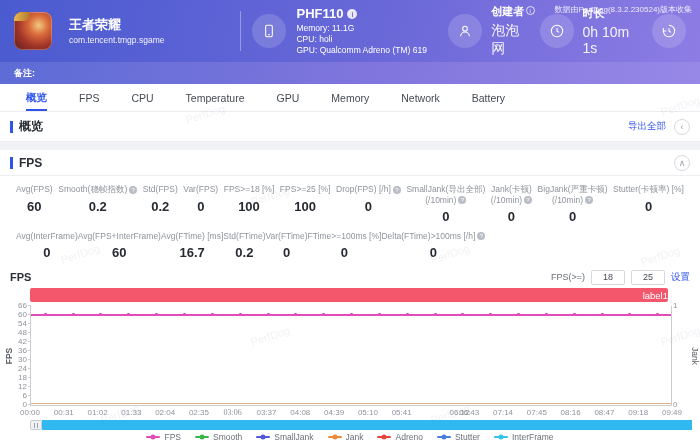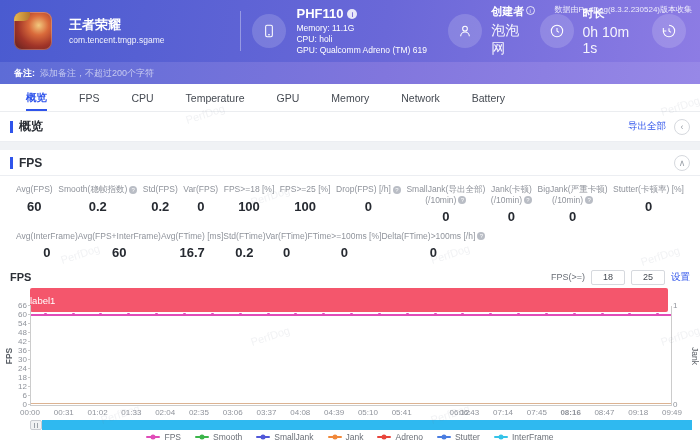--- a/index.html
+++ b/index.html
@@ -59,21 +59,21 @@
   .stat .lbl .l1, .stat .lbl .l2 { display:flex; align-items:center; gap:2px; white-space:nowrap; }
   .stat .val { font-size:13px; font-weight:bold; color:#262a31; margin-top:4px; }
   .q-ic { width:8px; height:8px; background:#b9bdc5; color:#fff; border-radius:50%; font-size:6px; line-height:8px; text-align:center; display:inline-block; cursor:pointer; }
 
   
   .fps-chart { position:relative; height:176px; margin-top:4px; }
   .chart-head { position:absolute; top:0; left:10px; right:10px; height:18px; display:flex; align-items:center; }
   .chart-title { font-size:11px; font-weight:bold; color:#2b2f36; }
   .thr-box { margin-left:auto; display:flex; align-items:center; gap:6px; font-size:9px; color:#6a6f77; }
   .thr-input { width:34px; height:15px; border:1px solid #d6d9de; border-radius:2px; font-size:9px; text-align:center; color:#454a52; outline:none; font-family:inherit; }
-  .band { position:absolute; top:20px; left:30px; right:32px; height:24px; border-radius:2px; display:flex; align-items:center; justify-content:flex-start; color:#fff; font-size:9.5px; }
+  .band { position:absolute; top:20px; left:30px; right:32px; height:14px; border-radius:2px; display:flex; align-items:center; justify-content:flex-end; color:#fff; font-size:9.5px; }
   .plot { position:absolute; top:38px; left:30px; right:28px; height:100px; border-left:1px solid #ccc; border-right:1px solid #ccc; border-bottom:1px solid #ccc; cursor:crosshair; }
   .ytick { position:absolute; left:-28px; width:24px; text-align:right; font-size:8px; color:#8f939b; transform:translateY(4px); }
   .ytick:after { content:""; position:absolute; right:-4px; top:4px; width:3px; height:1px; background:#ccc; }
   .y2tick { position:absolute; right:-14px; width:12px; text-align:left; font-size:8px; color:#8f939b; transform:translateY(4px); }
   .axis-t-left { position:absolute; left:-26px; top:50%; transform:translate(-50%,-50%) rotate(-90deg); transform-origin:center; font-size:8.5px; color:#5a5f66; font-weight:bold; left:-22px; }
   .axis-t-right { position:absolute; right:-24px; top:50%; transform:translate(50%,-50%) rotate(90deg); font-size:8.5px; color:#5a5f66; }
   .series-line { position:absolute; left:0; right:0; height:2px; }
   .mk { position:absolute; width:3px; height:3px; border-radius:1px; top:-1px; }
   .zero-strip { position:absolute; left:0; right:0; bottom:1px; height:1px; background:#dcb392; }
   .xaxis { position:absolute; top:140px; left:30px; right:28px; height:10px; }
@@ -161,21 +161,20 @@
             <path d="M12 3.5a8.5 8.5 0 1 1-8.5 8.5"></path>
             <path d="M3.5 7.5v4.5h4.5"></path>
             <path d="M12 8v4l3 2"></path>
           </svg>
       </div>
     </div>
   </div>
 
   <div class="note-bar">
     <b>备注:</b>
-    <span class="ph">添加备注，不超过200个字符</span>
   </div>
 
   <div class="tab-bar">
       <div class="tab active">概览</div>
       <div class="tab">FPS</div>
       <div class="tab">CPU</div>
       <div class="tab">Temperature</div>
       <div class="tab">GPU</div>
       <div class="tab">Memory</div>
       <div class="tab">Network</div>
@@ -383,31 +382,31 @@
         </div>
       </div>
 
     <div class="xaxis" id="xaxis">
         <div class="xtick" style="left: 0%;">00:00</div>
         <div class="xtick" style="left: 5.26316%;">00:31</div>
         <div class="xtick" style="left: 10.5263%;">01:02</div>
         <div class="xtick" style="left: 15.7895%;">01:33</div>
         <div class="xtick" style="left: 21.0526%;">02:04</div>
         <div class="xtick" style="left: 26.3158%;">02:35</div>
-        <div class="xtick" style="left: 31.5789%;">03:06</div>
+        <div class="xtick" style="left: 31.5789%; font-family: Liberation Serif, serif;">03:06</div>
         <div class="xtick" style="left: 36.8421%;">03:37</div>
         <div class="xtick" style="left: 42.1053%;">04:08</div>
         <div class="xtick" style="left: 47.3684%;">04:39</div>
         <div class="xtick" style="left: 52.6316%;">05:10</div>
         <div class="xtick" style="left: 57.8947%;">05:41</div>
         <div class="xtick" style="left: 63.1579%; margin-left: 24px;">06:12</div>
         <div class="xtick" style="left: 68.4211%;">06:43</div>
         <div class="xtick" style="left: 73.6842%;">07:14</div>
         <div class="xtick" style="left: 78.9474%;">07:45</div>
-        <div class="xtick" style="left: 84.2105%; font-weight: bold;">08:16</div>
+        <div class="xtick" style="left: 84.2105%;">08:16</div>
         <div class="xtick" style="left: 89.4737%;">08:47</div>
         <div class="xtick" style="left: 94.7368%;">09:18</div>
         <div class="xtick" style="left: 100%;">09:49</div>
       </div>
 
     <div class="scrollbar">
       <div class="sb-handle">
           <span></span>
         </div>
       <div class="sb-track"></div>

